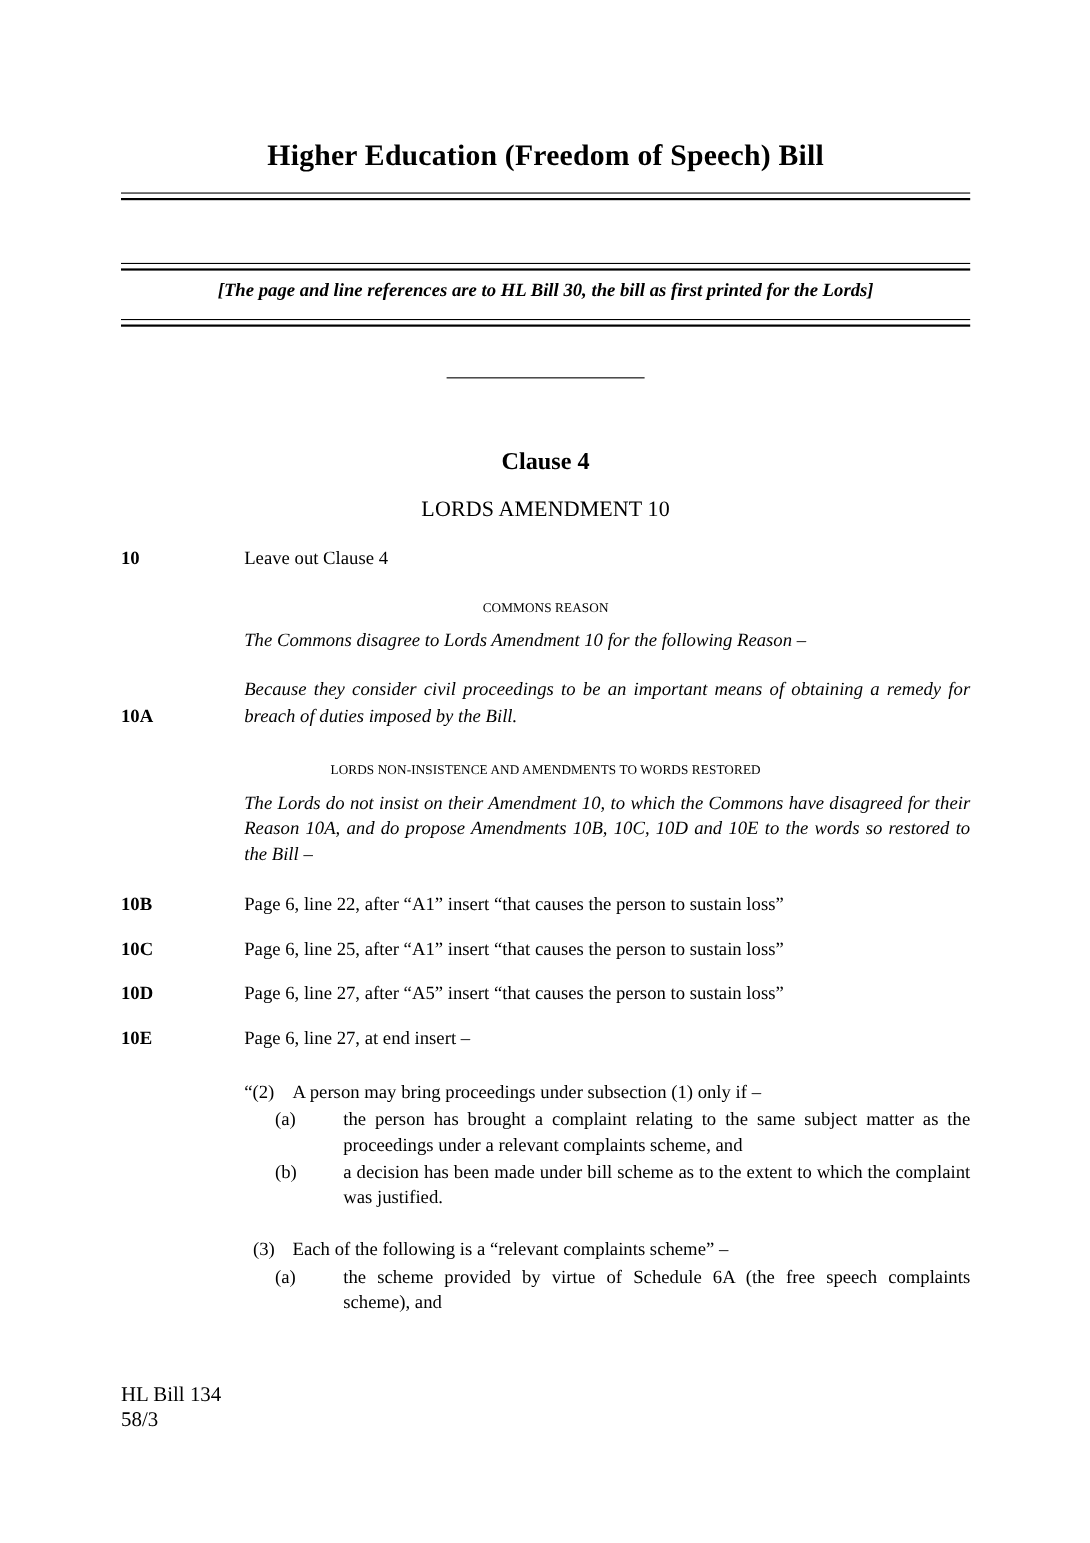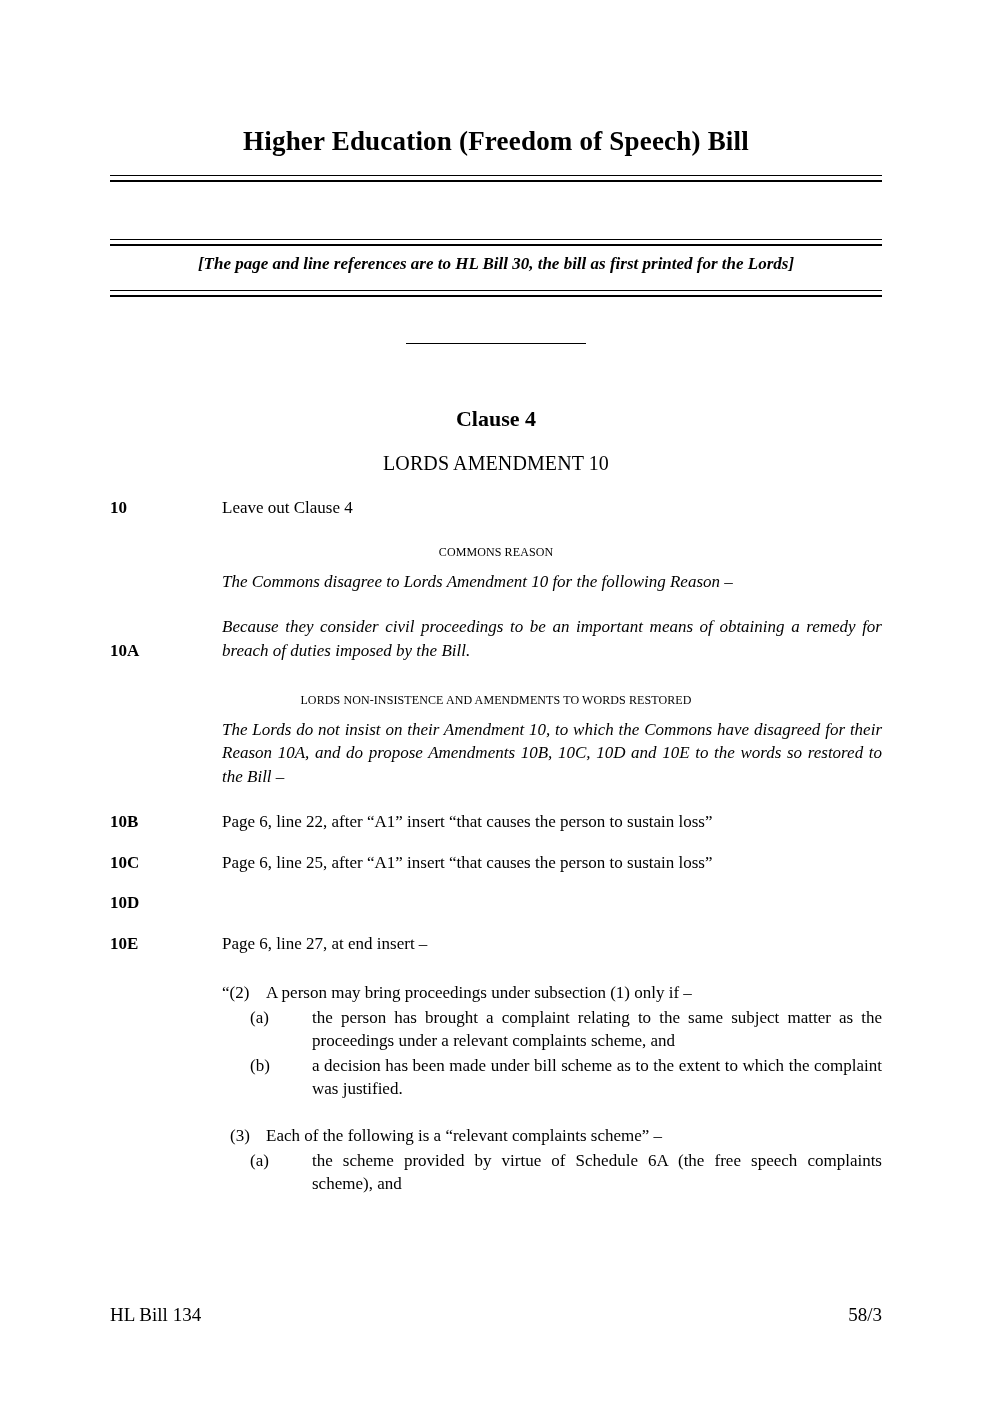--- a/index.html
+++ b/index.html
@@ -153,25 +153,26 @@
     flex: 1 1 auto;
     text-align: justify;
     margin-left: 40px;
   }
   .prov-group-3 { margin-top: 24px; }
 
   
   .footer {
     position: absolute;
     left: 110px;
-    top: 1304px;
+    top: 1258px;
     width: 772px;
     display: flex;
     justify-content: space-between;
     font-size: 19px;
+    flex-direction: column;
   }
 </style>
 </head>
 <body>
 
 <div class="page">
 
   <h1 class="doc-title">Higher Education (Freedom of Speech) Bill</h1>
   <div class="rule-double"></div>
 
@@ -218,20 +219,21 @@
     <div class="amd-body">Page 6, line 22, after “A1” insert “that causes the person to sustain loss”</div>
   </div>
 
   <div class="amd-row tight">
     <div class="amd-num">10C</div>
     <div class="amd-body">Page 6, line 25, after “A1” insert “that causes the person to sustain loss”</div>
   </div>
 
   <div class="amd-row tight">
     <div class="amd-num">10D</div>
+    <div class="amd-body">Page 6, line 27, after “A5” insert “that causes the person to sustain loss”</div>
   </div>
 
   <div class="amd-row tight">
     <div class="amd-num">10E</div>
     <div class="amd-body">Page 6, line 27, at end insert –</div>
   </div>
 
   <div class="insert-block">
 
     <div class="prov">

